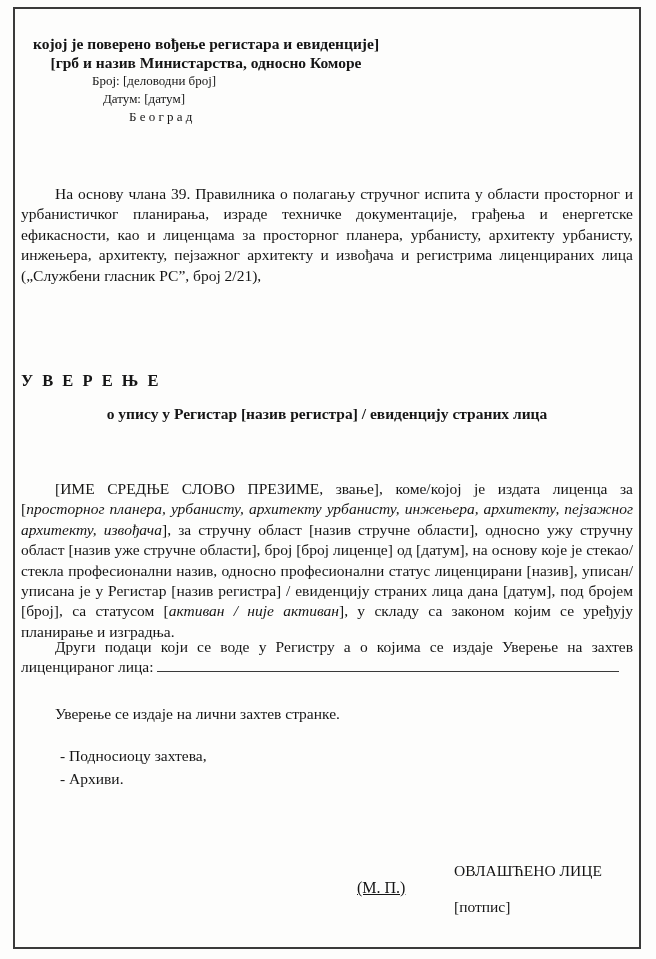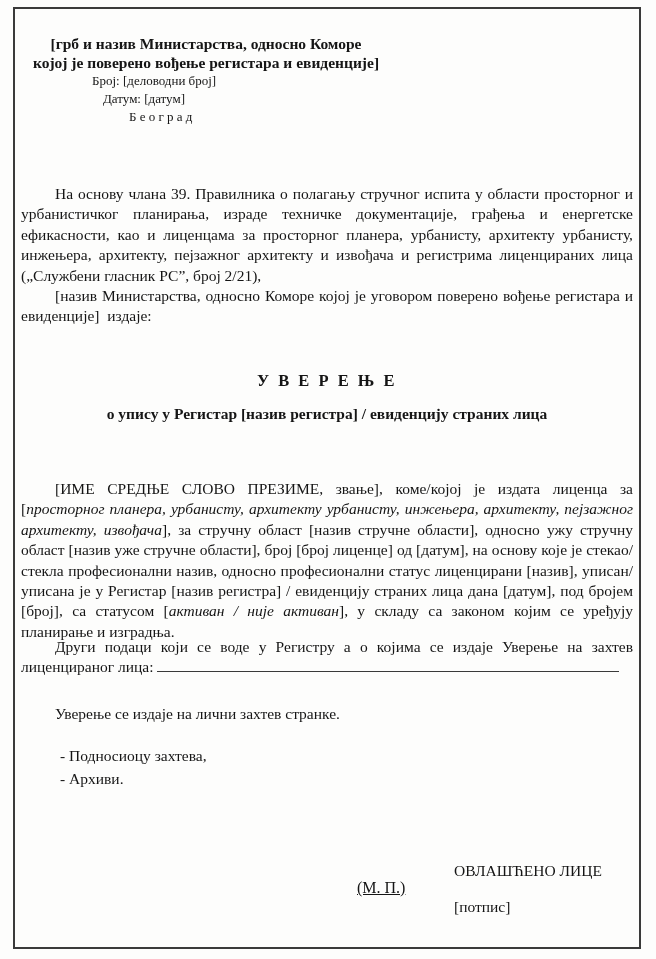--- a/index.html
+++ b/index.html
@@ -48,21 +48,21 @@
     position: absolute;
     font-size: 13px;
     line-height: 18px;
     white-space: nowrap;
   }
   .doc-title {
     position: absolute;
     left: 21px;
     top: 371px;
     width: 612px;
-    text-align: center;
+    text-align: left;
     font-weight: bold;
     font-size: 16.5px;
     letter-spacing: 2.5px;
   }
   .doc-subtitle {
     position: absolute;
     left: 21px;
     top: 405px;
     width: 612px;
     text-align: center;
@@ -100,29 +100,28 @@
     text-decoration: underline;
   }
 </style>
 </head>
 <body>
 
 <div class="page">
   <div class="frame"></div>
 
   <div class="header-org">
+    <div>којој је поверено вођење регистара и евиденције]</div>
     <div>[грб и назив Министарства, односно Коморе</div>
-    <div>којој је поверено вођење регистара и евиденције]</div>
   </div>
   <div class="header-line" style="left:92px; top:72px;">Број: [деловодни број]</div>
   <div class="header-line" style="left:103px; top:90px;">Датум: [датум]</div>
   <div class="header-line" style="left:129px; top:108px;">Б е о г р а д</div>
 
   <div class="para indent" style="top:184px;">На основу члана 39. Правилника о полагању стручног испита у области просторног и урбанистичког планирања, израде техничке документације, грађења и енергетске ефикасности, као и лиценцама за просторног планера, урбанисту, архитекту урбанисту, инжењера, архитекту, пејзажног архитекту и извођача и регистрима лиценцираних лица („Службени гласник РС”, број 2/21),</div>
-  <div class="para indent" style="top:286px;">[назив Министарства, односно Коморе којој је уговором поверено вођење регистара и евиденције]&nbsp; издаје:</div>
 
   <div class="doc-title">У В Е Р Е Њ Е</div>
   <div class="doc-subtitle">о упису у Регистар [назив регистра] / евиденцију страних лица</div>
 
   <div class="para indent" style="top:479px;"><span>[ИМЕ СРЕДЊЕ СЛОВО ПРЕЗИМЕ, звање], коме/којој је издата лиценца за [</span><span style="font-style: italic;">просторног планера, урбанисту, архитекту урбанисту, инжењера, архитекту, пејзажног архитекту, извођача</span><span>], за стручну област [назив стручне области], односно ужу стручну област [назив уже стручне области], број [број лиценце] од [датум], на основу које је стекао/стекла професионални назив, односно професионални статус лиценцирани [назив], уписан/уписана је у Регистар [назив регистра] / евиденцију страних лица дана [датум], под бројем [број], са статусом [</span><span style="font-style: italic;">активан / није активан</span><span>], у складу са законом којим се уређују планирање и изградња.</span></div>
 
   <div class="para indent" style="top:637px;">
     <span>Други подаци који се воде у Регистру а о којима се издаје Уверење на захтев лиценцираног лица:</span>
     <span class="blank-line"></span>
   </div>

